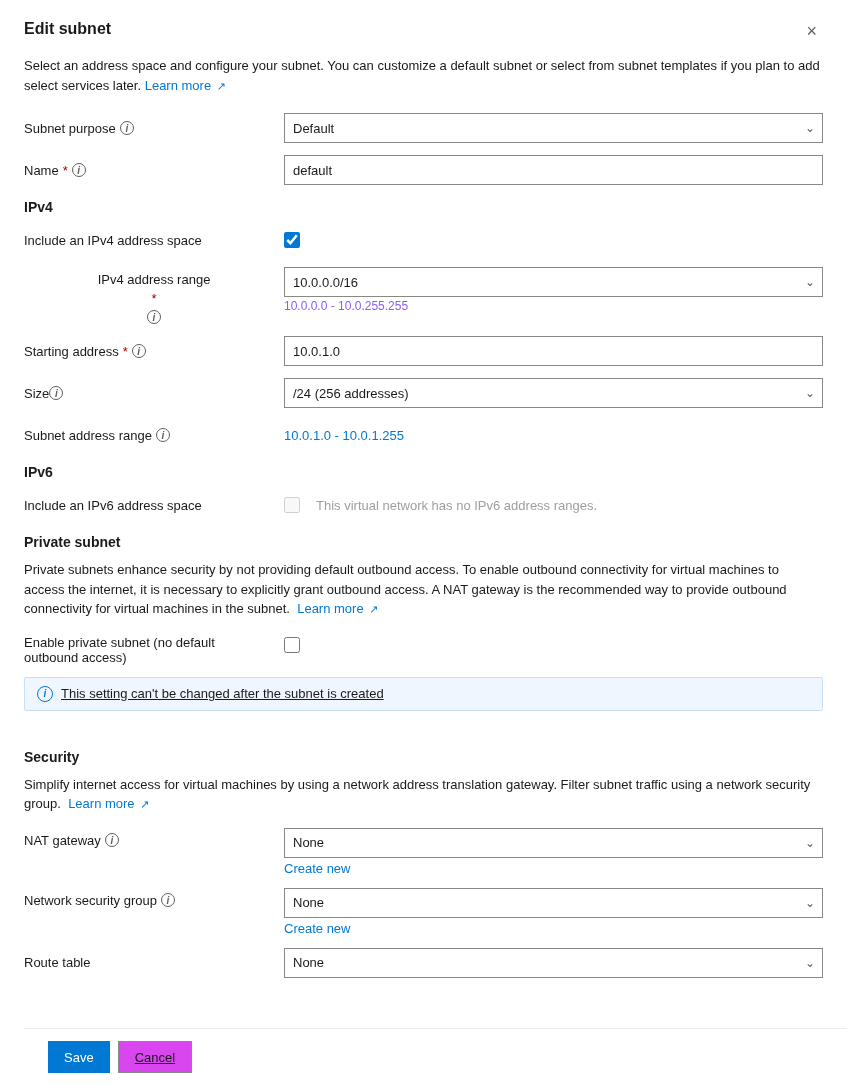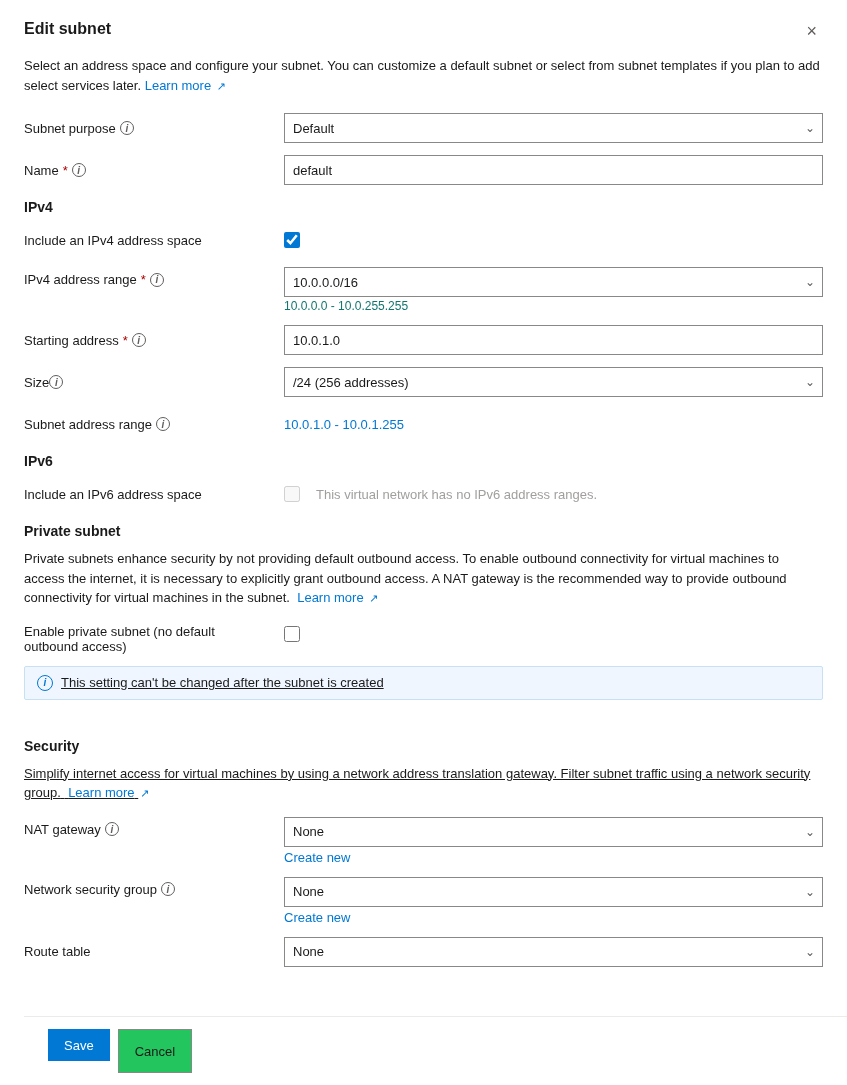--- a/index.html
+++ b/index.html
@@ -115,21 +115,21 @@
       position: absolute;
       right: 8px;
       top: 50%;
       transform: translateY(-50%);
       pointer-events: none;
       font-size: 12px;
       color: #605e5c;
     }
     .range-hint {
       font-size: 12px;
-      color: #0f766e;
+      color: #8b5cf6;
       margin-top: 2px;
     }
     .section-title {
       font-size: 14px;
       font-weight: 700;
       color: #1a1a1a;
       margin: 14px 0 10px 0;
     }
     .checkbox-wrapper {
       display: flex;
@@ -184,21 +184,20 @@
     }
     .private-desc a {
       color: #0078d4;
       text-decoration: none;
     }
     .security-desc {
       font-size: 13px;
       color: #1a1a1a;
       line-height: 1.5;
       margin-bottom: 14px;
-      text-decoration: underline;
     }
     .security-desc a {
       color: #0078d4;
       text-decoration: none;
     }
     .create-new {
       font-size: 13px;
       color: #0078d4;
       text-decoration: none;
       display: block;
@@ -222,27 +221,28 @@
     .btn-save {
       background: #0078d4;
       color: #fff;
       border: none;
       padding: 6px 16px;
       font-size: 13px;
       cursor: pointer;
       height: 32px;
     }
     .btn-cancel {
-      background: #22c55e;
+      background: #d946ef;
       color: #1a1a1a;
       border: 1px solid #8a8886;
       padding: 6px 16px;
       font-size: 13px;
       cursor: pointer;
-      height: 44px;
+      height: 32px;
+      text-decoration: underline;
     }
     .content-scroll {
       padding-bottom: 60px;
     }
     .external-link-icon {
       font-size: 11px;
       display: inline-block;
       margin-left: 2px;
     }
     .checkbox-row {
@@ -301,21 +301,21 @@
     <div class="form-row">
       <div class="form-label">Include an IPv4 address space</div>
       <div class="form-control">
         <div class="checkbox-wrapper">
           <input type="checkbox" class="checkbox-input" checked="" style="">
         </div>
       </div>
     </div>
 
     <div class="form-row-top">
-      <div class="form-label" style="display:flex;align-items:center;gap:4px;padding-top:5px;">
+      <div class="form-label" style="display:flex;align-items:center;gap:4px;padding-top:5px;flex-direction:column;">
         <span>IPv4 address range</span>
         <span class="required"> *</span>
         <span class="info-icon">i</span>
       </div>
       <div class="form-control">
         <div class="form-select-wrapper">
           <select class="form-select">
             <option>10.0.0.0/16</option>
           </select>
           <span class="select-chevron">⌄</span>

